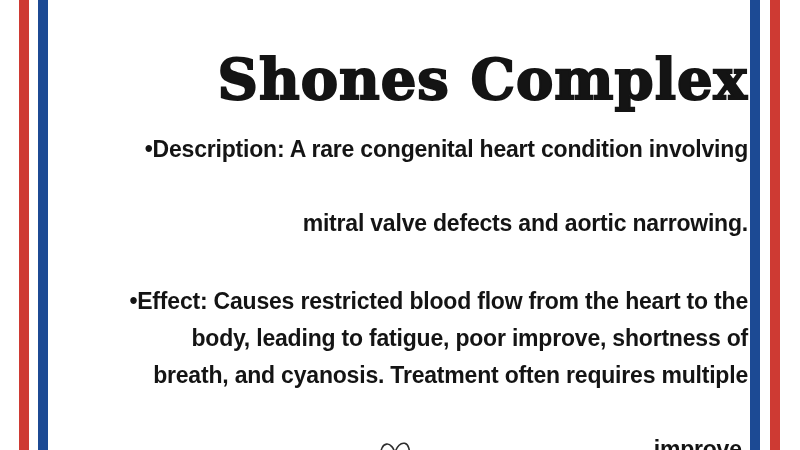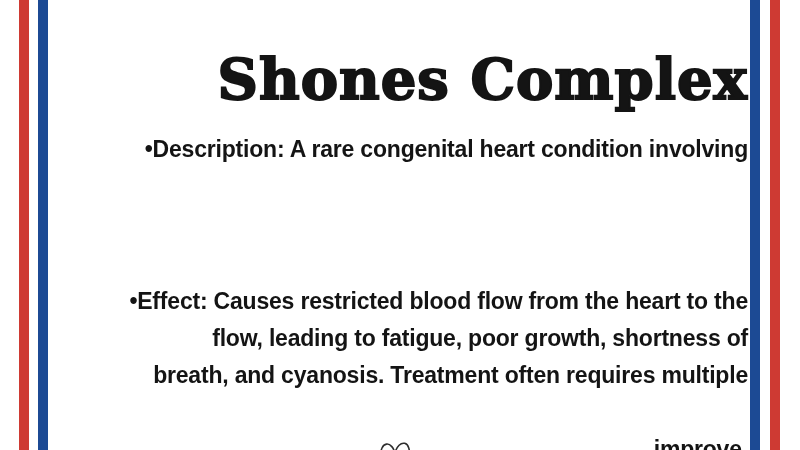--- a/index.html
+++ b/index.html
@@ -78,25 +78,26 @@
   <div class="stripe blue pos-r-blue"></div>
   <div class="stripe red pos-r-red"></div>
 
   <div class="content">
 
     <h1 class="title">Shones Complex</h1>
 
     <p class="para desc">
       <span>•Description: A rare congenital heart condition involving</span><br>
       <br>
+      <span>mitral valve defects and aortic narrowing.</span>
     </p>
 
     <p class="para effect">
       <span>•Effect: Causes restricted blood flow from the heart to the</span><br>
-      <span>flow, leading to fatigue, poor growth, shortness of</span><br>
+      <span>body, leading to fatigue, poor improve, shortness of</span><br>
       <span>breath, and cyanosis. Treatment often requires multiple</span><br>
       <br>
       <span>improve.</span>
     </p>
 
     <div class="heart-wrap">
       <svg width="106" height="120" viewBox="0 0 106 120" fill="none" stroke="var(--icon-line, #2e2e2e)" stroke-width="1.6" stroke-linecap="round">
 
         <ellipse cx="30" cy="25" rx="8" ry="12" transform="rotate(-30 30 25)"></ellipse>
         <ellipse cx="42" cy="14" rx="7" ry="11" transform="rotate(-8 42 14)"></ellipse>

